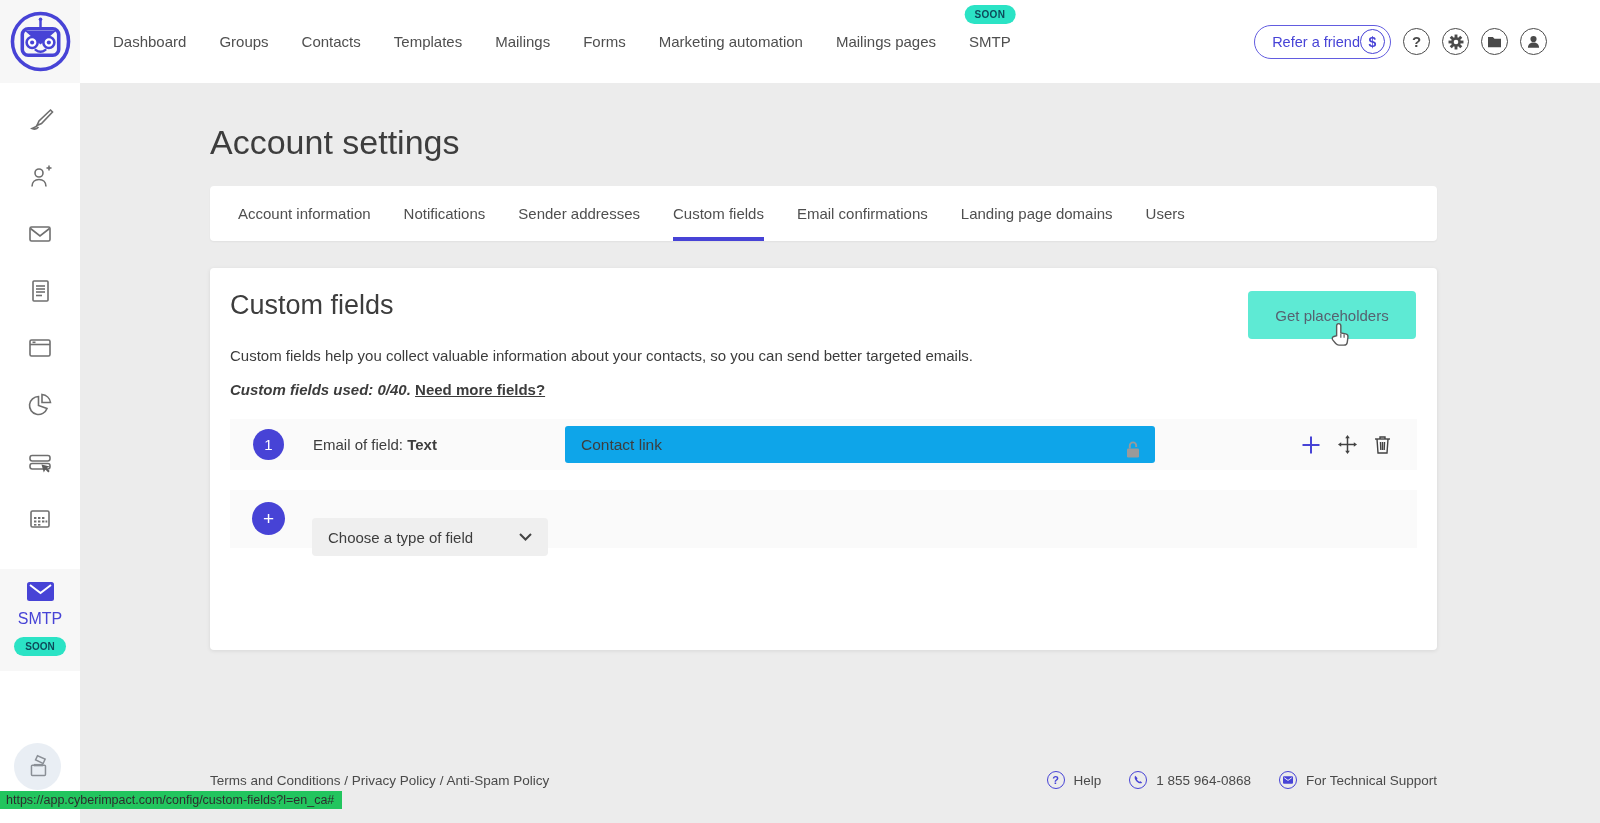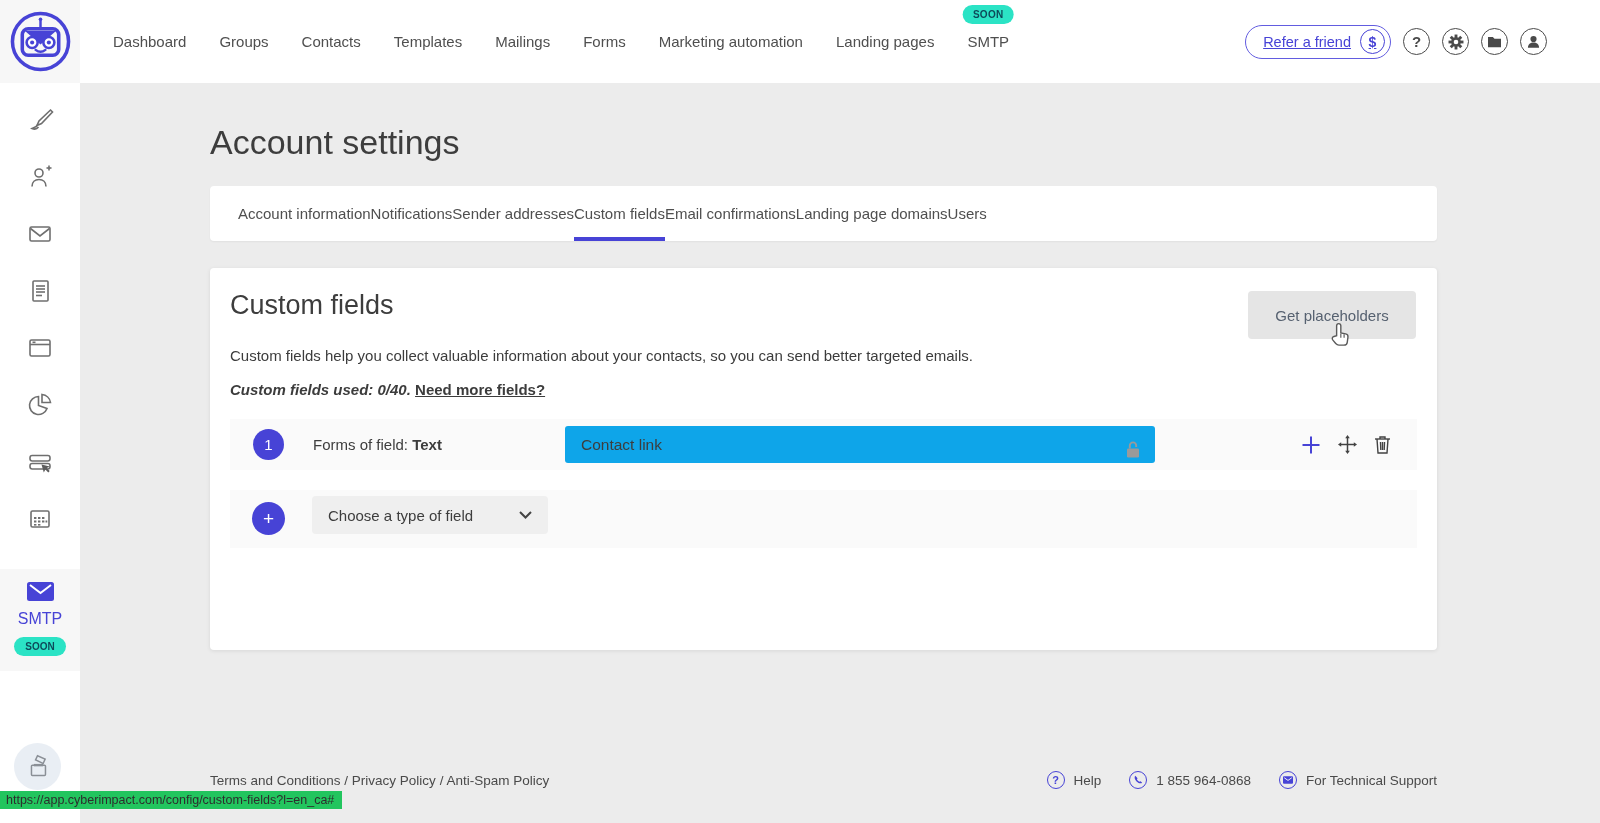--- a/index.html
+++ b/index.html
@@ -5,64 +5,64 @@
   * { margin:0; padding:0; box-sizing:border-box; }
   html,body { width:1600px; height:823px; font-family:"Liberation Sans",sans-serif; background:#fff; overflow:hidden; }
 
   
   .topbar { position:absolute; left:0; top:0; width:1600px; height:83px; background:#fff; z-index:5; }
   .logo-box { position:absolute; left:0; top:0; width:80px; height:83px; background:#f7f7f7; display:flex; align-items:center; justify-content:center; }
   .main-nav { position:absolute; left:113px; top:0; height:83px; display:flex; align-items:center; gap:33px; }
   .nav-item { font-size:15px; color:#4f4f4f; cursor:pointer; position:relative; white-space:nowrap; }
   .soon-badge-nav { position:absolute; left:50%; transform:translateX(-50%); top:-28px; background:#2be3c5; color:#0d4a5a; font-size:10px; font-weight:bold; padding:4px 10px; border-radius:10px; letter-spacing:.3px; }
   .top-actions { position:absolute; right:53px; top:0; height:83px; display:flex; align-items:center; gap:12px; }
-  .refer-pill { height:34px; display:flex; align-items:center; gap:9px; border:1px solid #625ce0; border-radius:17px; padding:0 5px 0 17px; color:#4743d6; font-size:14.5px; cursor:pointer; background:#fff;text-decoration:underline; }
+  .refer-pill { height:34px; display:flex; align-items:center; border:1px solid #625ce0; border-radius:17px; padding:0 5px 0 17px; color:#4743d6; font-size:14.5px; cursor:pointer; background:#fff; }
   .dollar-circle { width:25px; height:25px; border:1.8px solid #4743d6; border-radius:50%; display:flex; align-items:center; justify-content:center; font-weight:bold; font-size:14px; color:#4743d6; }
   .circle-icon { width:27px; height:27px; border:1.7px solid #4a4a4a; border-radius:50%; display:flex; align-items:center; justify-content:center; color:#4a4a4a; font-weight:bold; font-size:15px; cursor:pointer; background:#fff; }
 
   
   .sidebar { position:absolute; left:0; top:83px; width:80px; height:740px; background:#fff; z-index:4; }
   .side-icons { display:flex; flex-direction:column; align-items:center; padding-top:22px; gap:27px; }
   .side-icon { width:30px; height:30px; cursor:pointer; }
   .side-smtp { position:absolute; top:486px; left:0; width:80px; text-align:center; background:#f7f7f7; padding:13px 0 15px; }
   .side-smtp-label { color:#4743d6; font-size:16px; margin-top:5px; cursor:pointer; }
   .soon-badge-side { display:inline-block; margin-top:9px; background:#2be3c5; color:#0d4a5a; font-size:10px; font-weight:bold; padding:4px 11px; border-radius:10px; }
   .ballot-btn { position:absolute; left:14px; top:660px; width:47px; height:47px; border-radius:50%; background:#e9eef4; display:flex; align-items:center; justify-content:center; cursor:pointer; }
 
   
   .status-bar { position:absolute; left:0; top:791px; height:18px; background:#22c55e; color:#2d2d2d; font-size:12.5px; line-height:18px; padding:0 8px 0 6px; z-index:10; white-space:nowrap; }
 
   
   .main { position:absolute; left:80px; top:83px; width:1520px; height:818px; background:#ececec; }
   .page-title { position:absolute; left:130px; top:40px; font-size:34px; color:#3d3d3d; font-weight:400; }
 
-  .tabs-bar { position:absolute; left:130px; top:103px; width:1227px; height:55px; background:#fff; border-radius:4px; display:flex; align-items:stretch; padding-left:28px; overflow:hidden; box-shadow:0 1px 2px rgba(0,0,0,.05); }
+  .tabs-bar { position:absolute; left:130px; top:103px; width:1227px; height:55px; background:#fff; border-radius:4px; display:flex; align-items:stretch; gap:33px; padding-left:28px; overflow:hidden; box-shadow:0 1px 2px rgba(0,0,0,.05); }
   .tab { display:flex; align-items:center; font-size:15px; color:#4f4f4f; cursor:pointer; border-bottom:4px solid transparent; padding-top:4px; white-space:nowrap; }
   .tab.active { border-bottom-color:#4743d6; }
 
   .card { position:absolute; left:130px; top:185px; width:1227px; height:382px; background:#fff; border-radius:4px; box-shadow:0 1px 4px rgba(0,0,0,.09); }
   .card-title { position:absolute; left:20px; top:22px; font-size:27px; color:#3d3d3d; font-weight:400; }
   .card-desc { position:absolute; left:20px; top:79px; font-size:15px; color:#3c3c3c; }
   .card-usage { position:absolute; left:20px; top:113px; font-size:15px; color:#3c3c3c; }
   .usage-link { color:#3c3c3c; text-decoration:underline; cursor:pointer; font-weight:600; }
-  .btn-placeholders { position:absolute; right:21px; top:23px; width:168px; height:48px; background:#e5e5e5; border-radius:4px; border:none; font-size:15px; color:#566170; display:flex; align-items:center; justify-content:center; cursor:pointer; font-family:inherit; }
+  .btn-placeholders { position:absolute; right:21px; top:23px; width:168px; height:48px; background:#5eead4; border-radius:4px; border:none; font-size:15px; color:#566170; display:flex; align-items:center; justify-content:center; cursor:pointer; font-family:inherit; }
   .hand-cursor { position:absolute; left:82px; top:31px; pointer-events:none; }
 
   .field-row { position:absolute; left:20px; top:151px; width:1187px; height:51px; background:#fafafa; }
   .num-badge { position:absolute; left:23px; top:10px; width:31px; height:31px; border-radius:50%; background:#4743d6; color:#fff; font-size:15px; display:flex; align-items:center; justify-content:center; }
   .type-label { position:absolute; left:83px; top:17px; font-size:15px; color:#3d3d3d; }
   .type-label b { font-weight:bold; }
   .field-input { position:absolute; left:335px; top:7px; width:590px; height:37px; background:#0ea5e9; border-radius:3px; font-size:15.5px; color:#3d3d3d; line-height:37px; padding-left:16px; }
   .lock-wrap { position:absolute; right:13px; top:9px; }
   .row-actions { position:absolute; right:26px; top:0; height:51px; display:flex; align-items:center; gap:17px; }
   .action-icon { cursor:pointer; display:flex; }
 
   .add-row { position:absolute; left:20px; top:222px; width:1187px; height:58px; background:#fafafa; }
   .add-circle { position:absolute; left:22px; top:12px; width:33px; height:33px; border-radius:50%; background:#4743d6; color:#fff; font-size:19px; display:flex; align-items:center; justify-content:center; cursor:pointer; }
-  .type-dropdown { position:absolute; left:82px; top:6px; width:236px; height:38px; background:#efefef; border-radius:4px; display:flex; align-items:center; justify-content:space-between; padding:0 16px; font-size:15px; color:#3d3d3d; cursor:pointer; }
+  .type-dropdown { position:absolute; left:82px; top:28px; width:236px; height:38px; background:#efefef; border-radius:4px; display:flex; align-items:center; justify-content:space-between; padding:0 16px; font-size:15px; color:#3d3d3d; cursor:pointer; }
 
   .footer { position:absolute; left:130px; top:688px; width:1227px; display:flex; justify-content:space-between; align-items:center; font-size:13.5px; color:#4a4a4a; }
   .footer-left span { cursor:pointer; }
   .footer-sep { cursor:default !important; }
   .footer-right { display:flex; align-items:center; gap:9px; }
   .f-circle { width:18px; height:18px; border:1.4px solid #4743d6; border-radius:50%; display:flex; align-items:center; justify-content:center; color:#4743d6; font-size:11px; font-weight:bold; }
   .f-gap { width:10px; }
 </style>
 </head>
 <body>
@@ -84,21 +84,21 @@
   </div>
 
   <div class="main-nav">
     <div class="nav-item">Dashboard</div>
     <div class="nav-item">Groups</div>
     <div class="nav-item">Contacts</div>
     <div class="nav-item">Templates</div>
     <div class="nav-item">Mailings</div>
     <div class="nav-item">Forms</div>
     <div class="nav-item">Marketing automation</div>
-    <div class="nav-item">Landing pages</div>
+    <div class="nav-item">Mailings pages</div>
     <div class="nav-item">
       <span class="soon-badge-nav">SOON</span>
       <span>SMTP</span>
     </div>
   </div>
 
   <div class="top-actions">
     <div class="refer-pill">
       <span>Refer a friend</span>
       <span class="dollar-circle">$</span>
@@ -227,21 +227,21 @@
       <svg class="hand-cursor" width="24" height="28" viewBox="0 0 20 24">
         <path d="M7.2 1.4 c1.1 0 1.8 .8 1.8 1.9 v6.1 l4.1 .8 c1.5 .3 2.2 1.2 2 2.8 l-.6 4.4 c-.2 1.5 -1.3 2.4 -2.8 2.4 h-4.4 c-1 0 -1.9 -.4 -2.5 -1.2 L2.2 15.5 c-1 -1.3 -.6 -2.7 .9 -3.1 l2.3 -.6 V3.3 c0 -1.1 .7 -1.9 1.8 -1.9 z" fill="#fff" stroke="#5a5a5a" stroke-width="1.2"></path>
         <line x1="9" y1="10" x2="9" y2="13.5" stroke="#5a5a5a" stroke-width="1"></line>
         <line x1="11.8" y1="10.5" x2="11.8" y2="13.5" stroke="#5a5a5a" stroke-width="1"></line>
       </svg>
     </button>
 
     <div class="field-row">
       <div class="num-badge">1</div>
       <div class="type-label">
-        <span>Forms of field: </span><b>Text</b>
+        <span>Email of field: </span><b>Text</b>
       </div>
       <div class="field-input">
         <span>Contact link</span>
         <span class="lock-wrap">
           <svg width="18" height="19" viewBox="0 0 18 19">
             <rect x="3" y="8.5" width="12" height="9" rx="1.3" fill="#9a9a9a"></rect>
             <path d="M5.8 8.5 V5.6 a3.2 3.2 0 0 1 6.4 0 V7" fill="none" stroke="#9a9a9a" stroke-width="1.9"></path>
           </svg>
         </span>
       </div>

